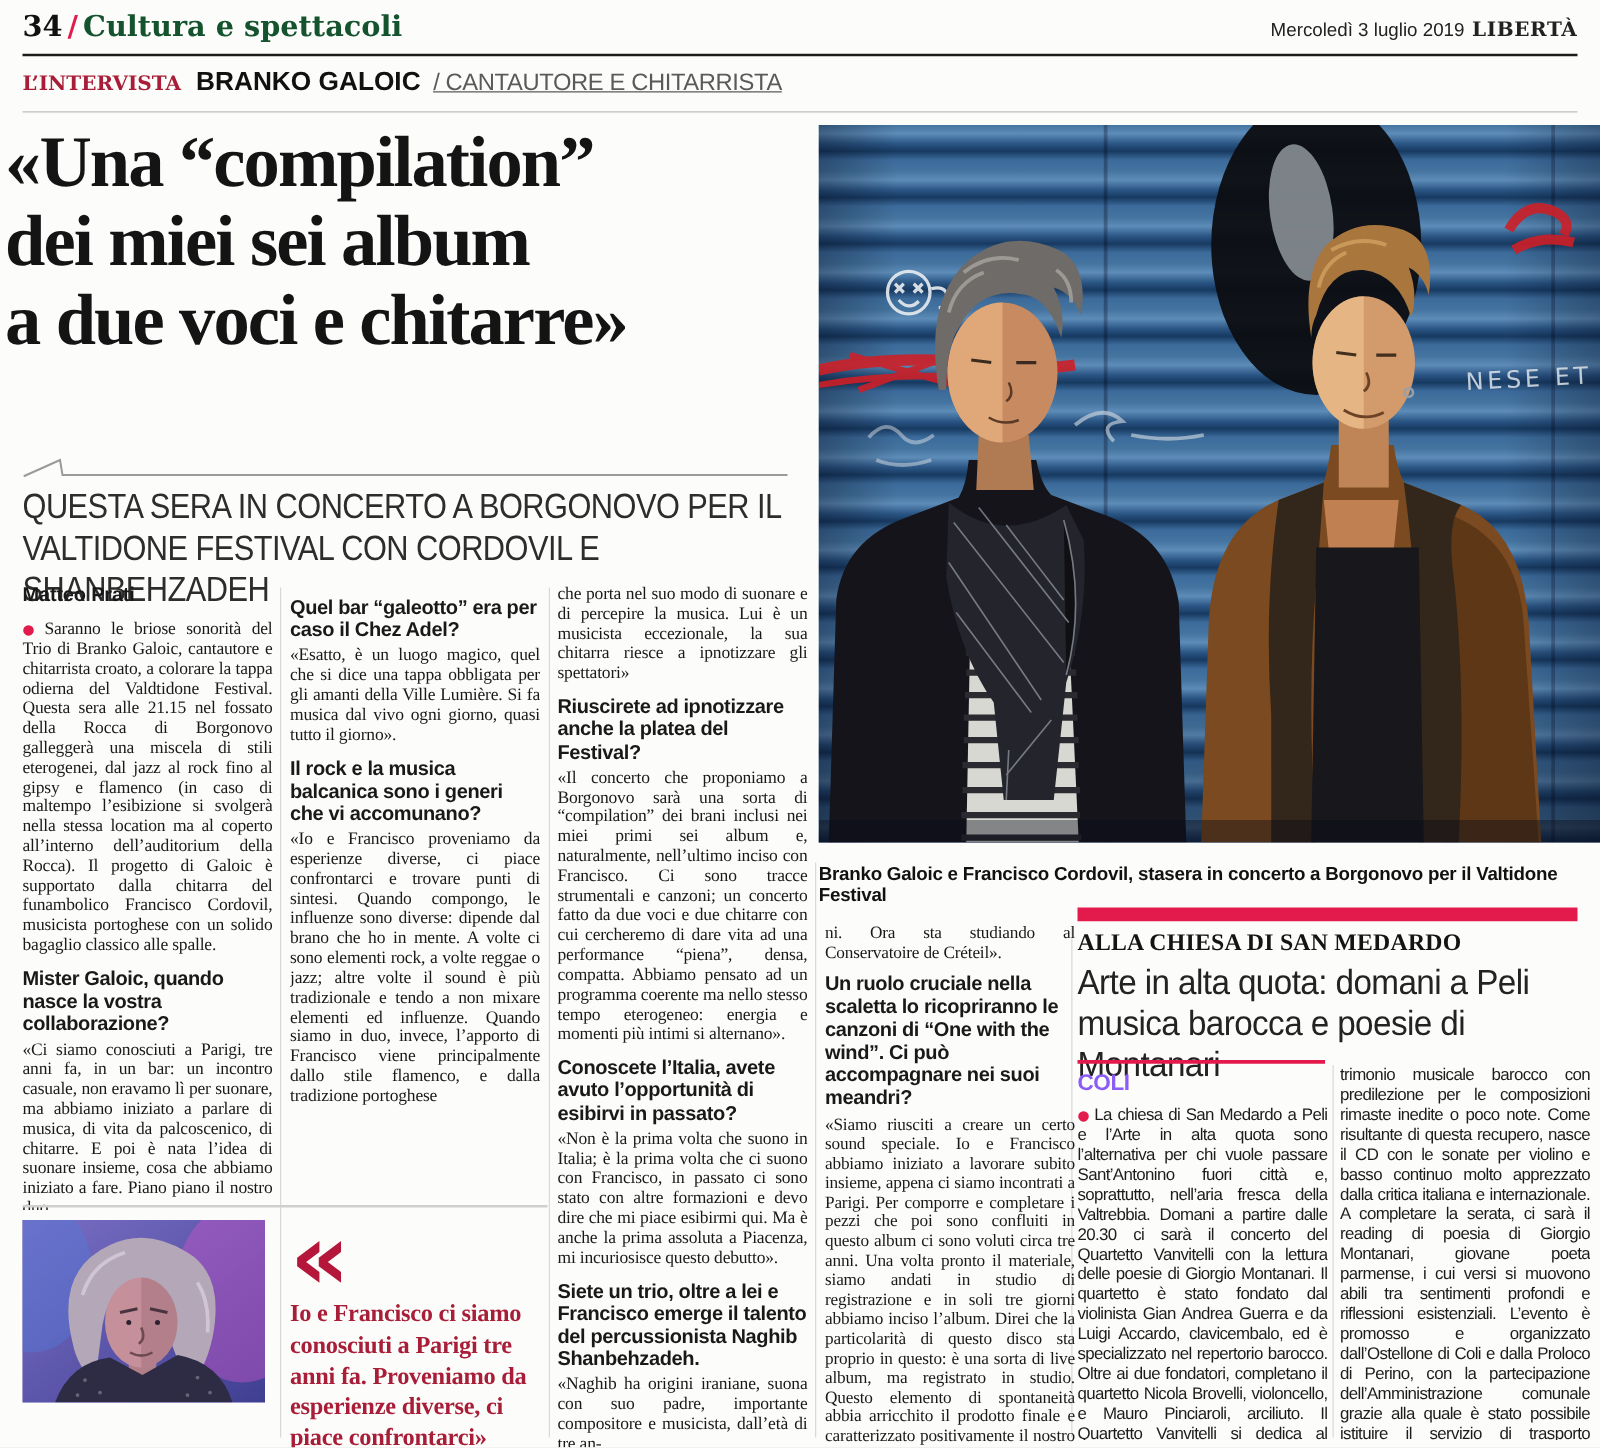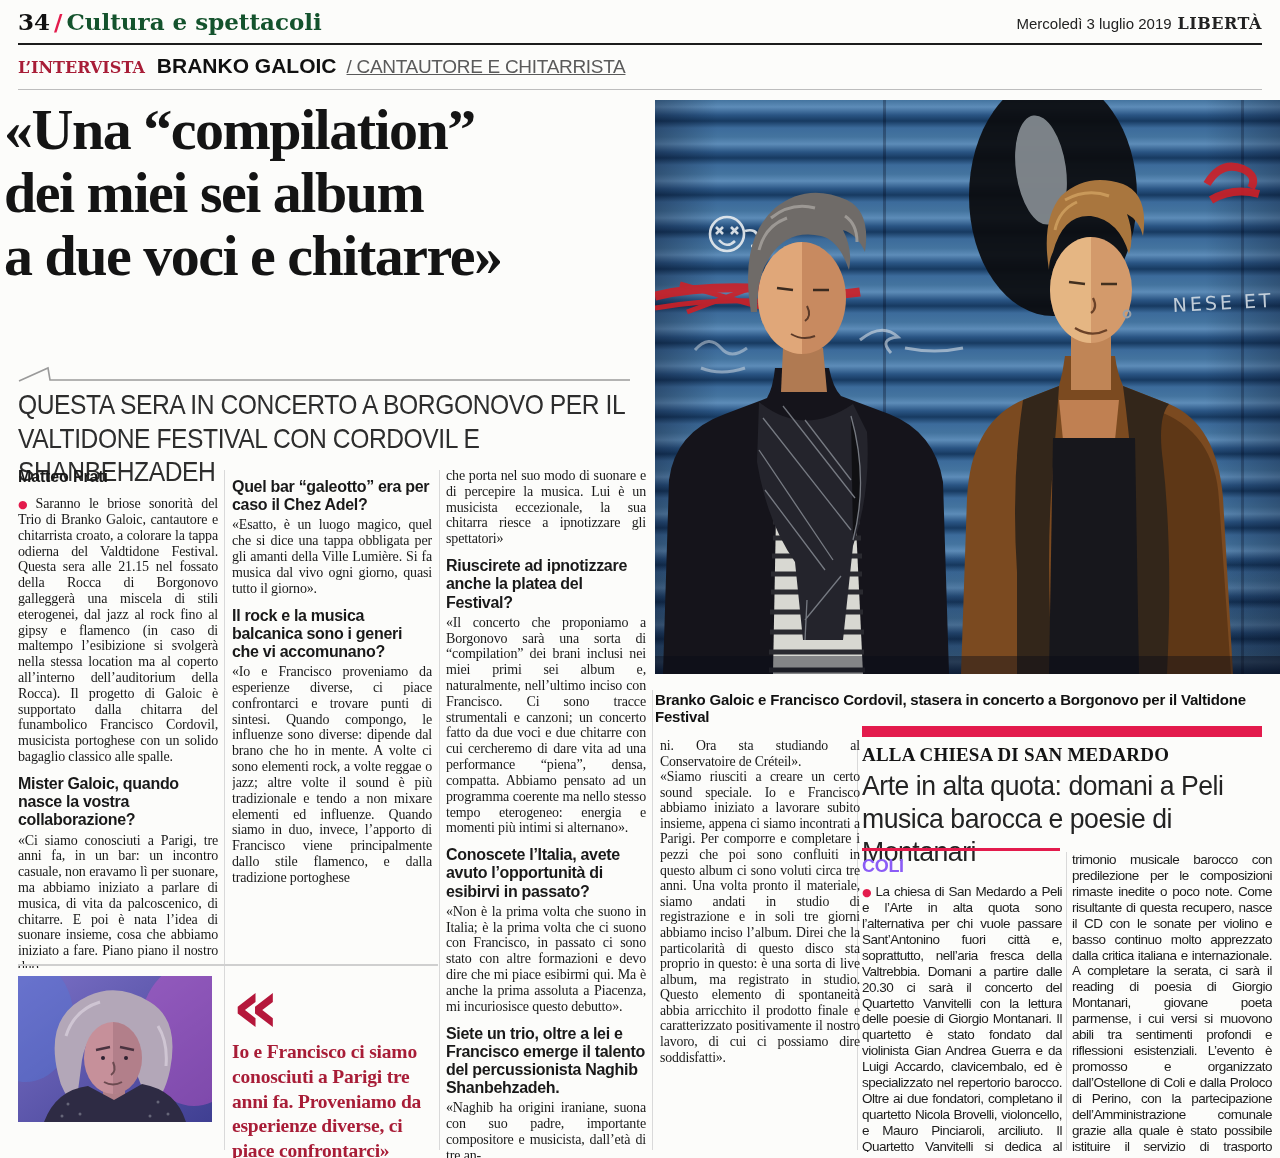--- a/index.html
+++ b/index.html
@@ -138,20 +138,21 @@
     <p class="q">Riuscirete ad ipnotizzare anche la platea del Festival?</p>
     <p class="ans">«Il concerto che proponiamo a Borgonovo sarà una sorta di “compilation” dei brani inclusi nei miei primi sei album e, naturalmente, nell’ultimo inciso con Francisco. Ci sono tracce strumentali e canzoni; un concerto fatto da due voci e due chitarre con cui cercheremo di dare vita ad una performance “piena”, densa, compatta. Abbiamo pensato ad un programma coerente ma nello stesso tempo eterogeneo: energia e momenti più intimi si alternano».</p>
     <p class="q">Conoscete l’Italia, avete avuto l’opportunità di esibirvi in passato?</p>
     <p class="ans">«Non è la prima volta che suono in Italia; è la prima volta che ci suono con Francisco, in passato ci sono stato con altre formazioni e devo dire che mi piace esibirmi qui. Ma è anche la prima assoluta a Piacenza, mi incuriosisce questo debutto».</p>
     <p class="q">Siete un trio, oltre a lei e Francisco emerge il talento del percussionista Naghib Shanbehzadeh.</p>
     <p class="ans">«Naghib ha origini iraniane, suona con suo padre, importante compositore e musicista, dall’età di tre an-</p>
   </div>
 
   <div class="col col4">
     <p class="p">ni. Ora sta studiando al Conservatoire de Créteil».</p>
+    <p class="q">Un ruolo cruciale nella scaletta lo ricopriranno le canzoni di “One with the wind”. Ci può accompagnare nei suoi meandri?</p>
     <p class="ans">«Siamo riusciti a creare un certo sound speciale. Io e Francisco abbiamo iniziato a lavorare subito insieme, appena ci siamo incontrati a Parigi. Per comporre e completare i pezzi che poi sono confluiti in questo album ci sono voluti circa tre anni. Una volta pronto il materiale, siamo andati in studio di registrazione e in soli tre giorni abbiamo inciso l’album. Direi che la particolarità di questo disco sta proprio in questo: è una sorta di live album, ma registrato in studio. Questo elemento di spontaneità abbia arricchito il prodotto finale e caratterizzato positivamente il nostro lavoro, di cui ci possiamo dire soddisfatti».</p>
   </div>
 
   <div class="photo">
     <svg width="625" height="574" viewBox="0 0 625 574">
 
       <rect x="228" y="0" width="3" height="574" fill="rgba(0,0,15,0.28)"></rect>
       <rect x="586" y="0" width="3" height="574" fill="rgba(0,0,15,0.24)"></rect>
 
       <g>

